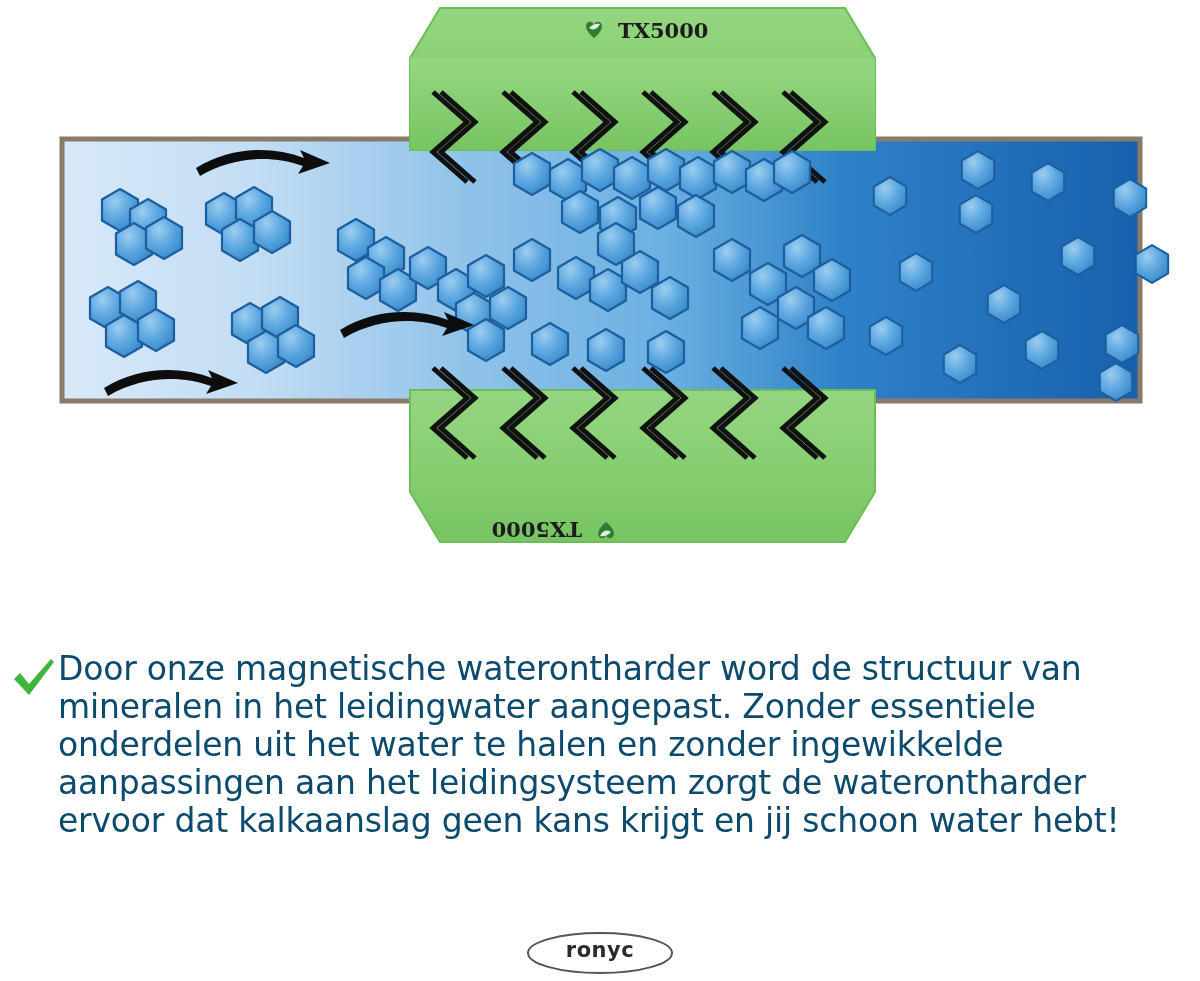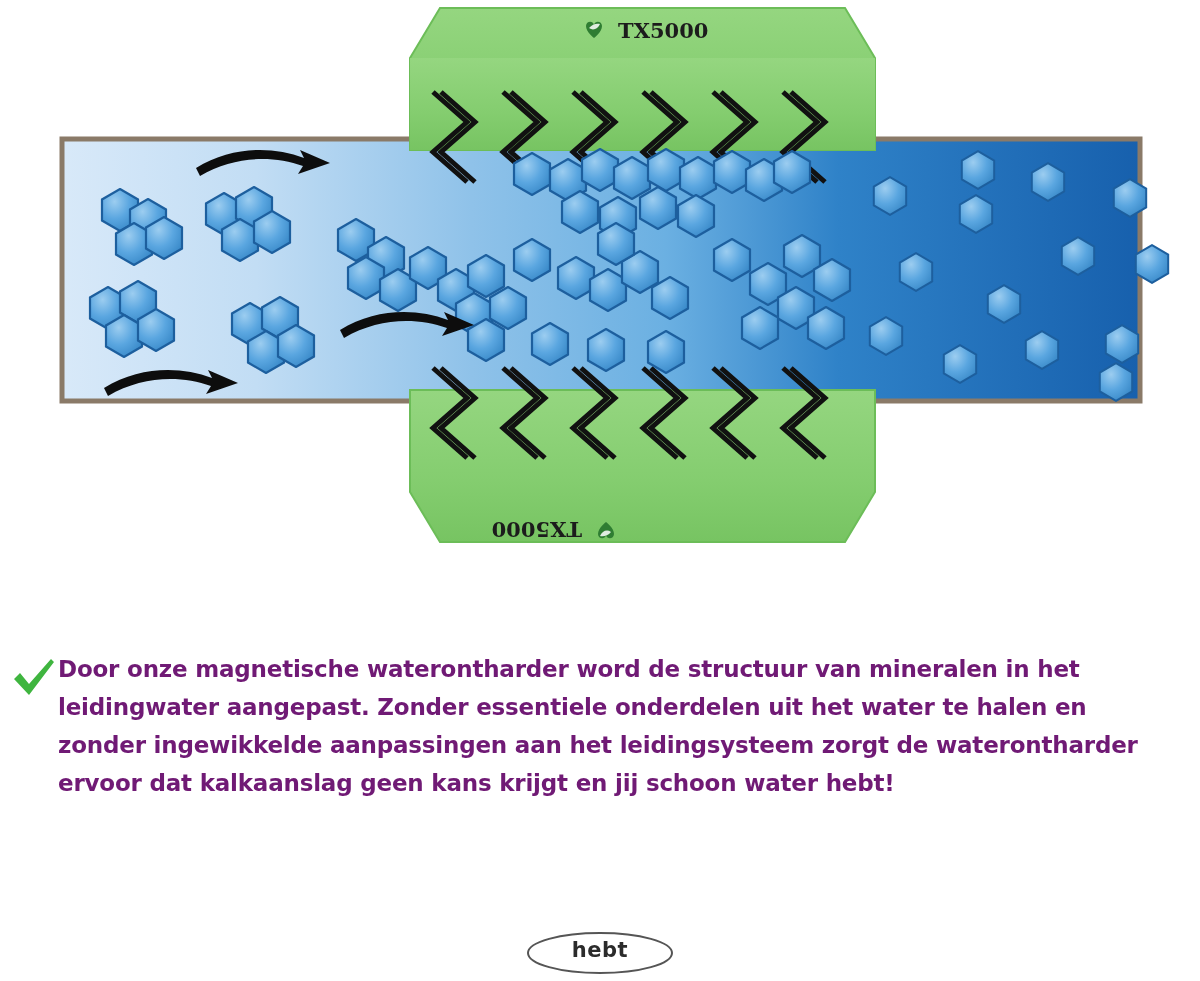--- a/index.html
+++ b/index.html
@@ -39,24 +39,24 @@
     width: 48px;
     height: 48px;
   }
 
   .caption-text {
     position: absolute;
     left: 58px;
     top: 0px;
     width: 1100px;
     font-family: "DejaVu Sans", sans-serif;
-    font-weight: bold;
-    font-size: 23px;
+    font-weight: normal;
+    font-size: 33px;
     line-height: 38px;
-    color: #701a75;
+    color: #0c4a6e;
     letter-spacing: -0.2px;
   }
 
   #footer-logo {
     position: absolute;
     left: 0;
     top: 925px;
     width: 1200px;
     height: 56px;
     display: flex;
@@ -290,15 +290,15 @@
     <path d="M4,24 L10,18 L19,29 L41,4 L44,7 L19,40 Z" fill="#3fb53f"></path>
   </svg>
   <div class="caption-text">Door onze magnetische waterontharder word de structuur van mineralen in het leidingwater aangepast. Zonder essentiele onderdelen uit het water te halen en zonder ingewikkelde aanpassingen aan het leidingsysteem zorgt de waterontharder ervoor dat kalkaanslag geen kans krijgt en jij schoon water hebt!</div>
 </div>
 
 <div id="footer-logo">
   <div class="logo-wrap">
     <svg width="150" height="46" viewBox="0 0 150 46">
       <ellipse cx="75" cy="23" rx="72" ry="20" fill="none" stroke="#555555" stroke-width="2"></ellipse>
     </svg>
-    <div class="logo-text">hebt</div>
+    <div class="logo-text">ronyc</div>
   </div>
 </div>
 
 </body></html>

